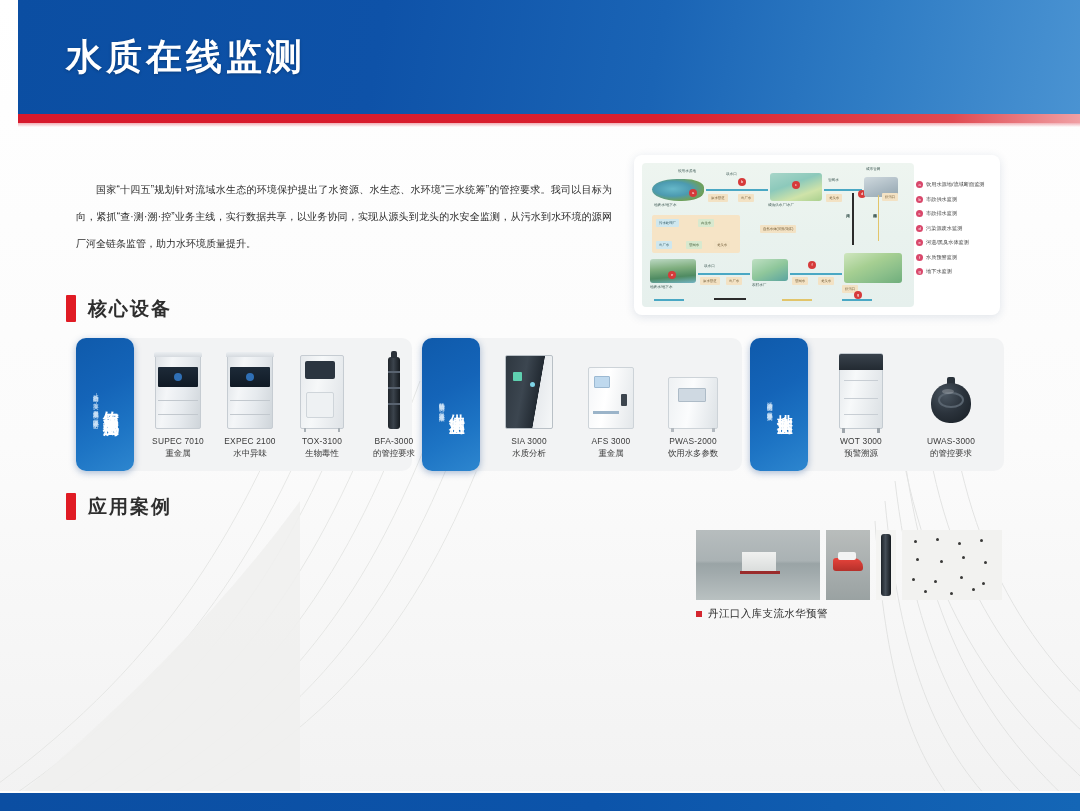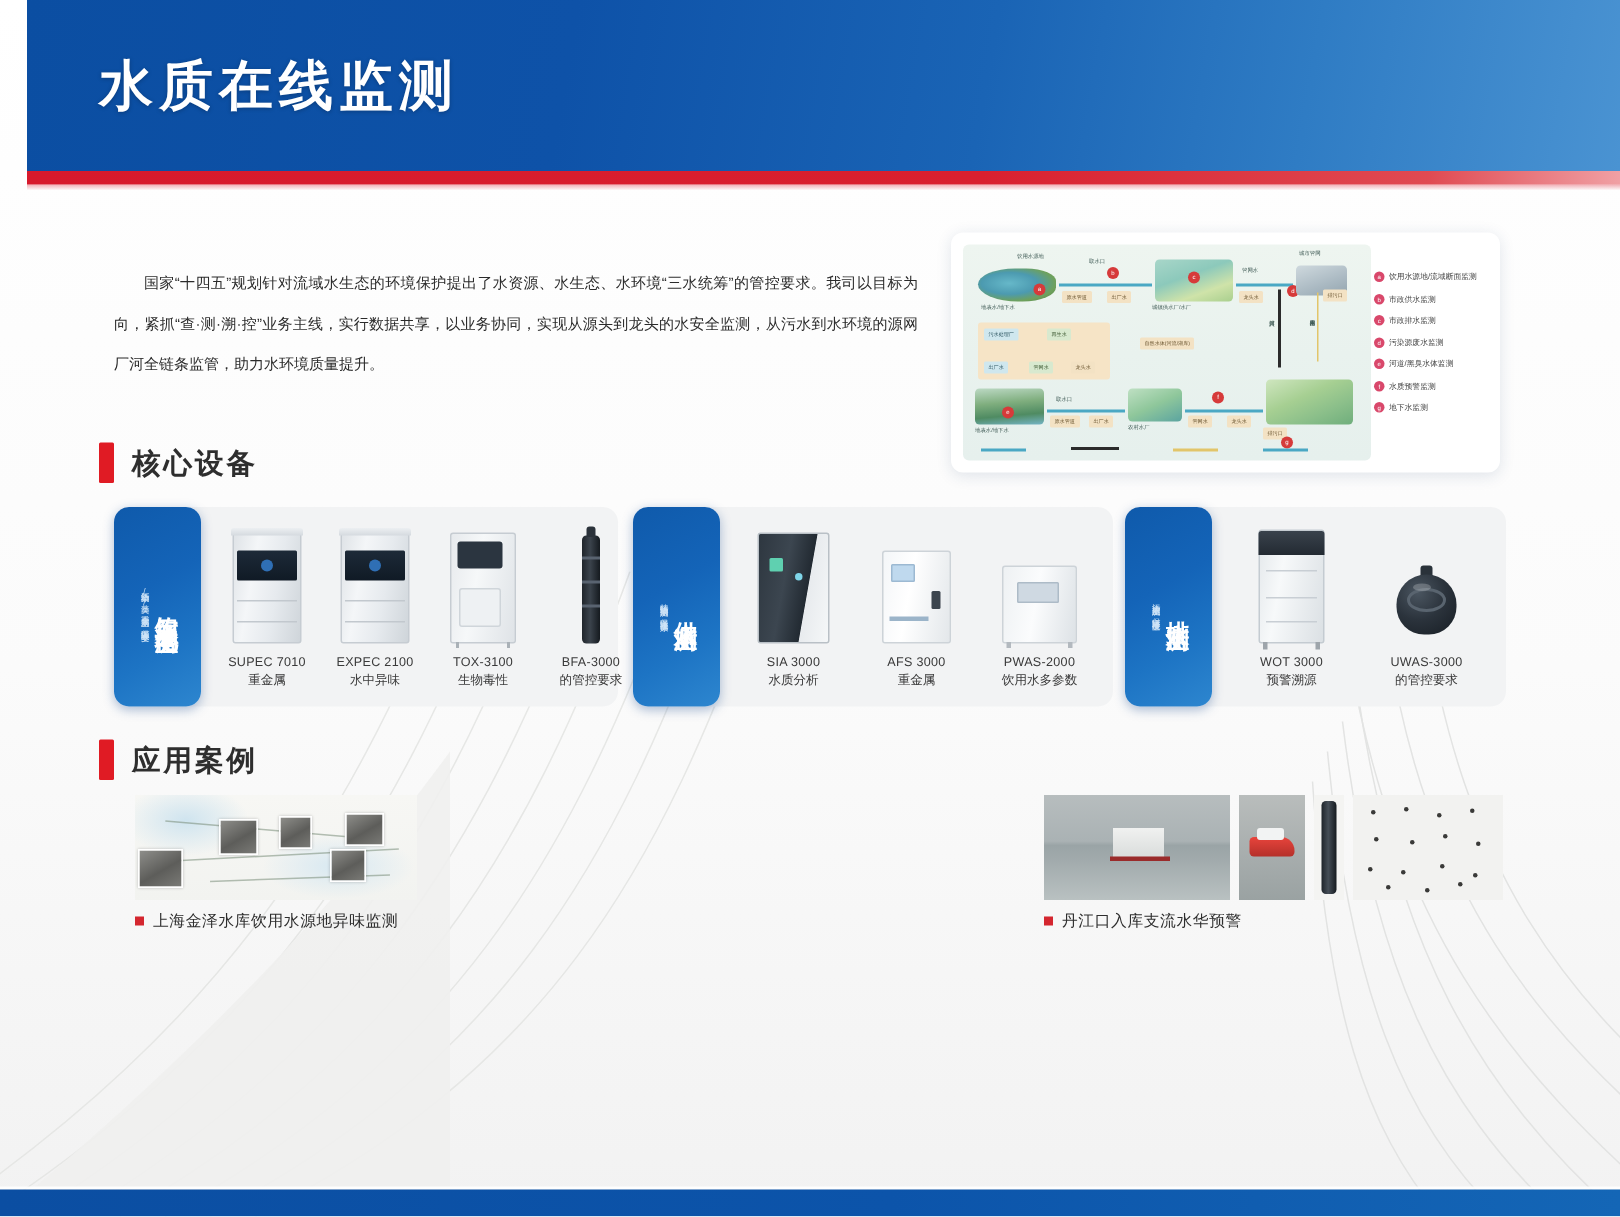--- a/index.html
+++ b/index.html
@@ -554,37 +554,20 @@
     </div>
   </div>
 
   <div class="sec" style="left:66px; top:493px;">
     <div class="sec-bar"></div>
     <div class="sec-title">应用案例</div>
   </div>
 
   <div class="cases">
 
-    <div class="case" style="left:14px;">
-      <div class="case-img" style="width:188px; height:70px;">
-        <div class="map-a"></div>
-        <div class="road" style="left:6px; top:40px; width:170px; transform:rotate(-3deg);"></div>
-        <div class="road" style="left:20px; top:22px; width:120px; transform:rotate(5deg);"></div>
-        <div class="road" style="left:50px; top:55px; width:120px; transform:rotate(-2deg);"></div>
-        <div class="thumb" style="left:2px; top:36px; width:30px; height:26px;"></div>
-        <div class="thumb" style="left:56px; top:16px; width:26px; height:24px;"></div>
-        <div class="thumb" style="left:96px; top:14px; width:22px; height:22px;"></div>
-        <div class="thumb" style="left:130px; top:36px; width:24px; height:22px;"></div>
-        <div class="thumb" style="left:140px; top:12px; width:26px; height:22px;"></div>
-      </div>
-      <div class="case-caption">
-        <span class="case-dot"></span>
-        <span class="case-text">上海金泽水库饮用水源地异味监测</span>
-      </div>
-    </div>
 
 
     <div class="case" style="left:620px;">
       <div style="display:flex; gap:6px; align-items:flex-start;">
         <div class="case-img" style="width:124px; height:70px;">
           <div class="photo-water"></div>
           <div style="position:absolute; left:46px; top:22px; width:34px; height:20px;
                       background:linear-gradient(180deg,#f0f1f0,#d9dcdb);"></div>
           <div style="position:absolute; left:44px; top:41px; width:40px; height:5px; background:#9a2b2b;"></div>
           <div style="position:absolute; left:0; bottom:0; width:100%; height:26px;

